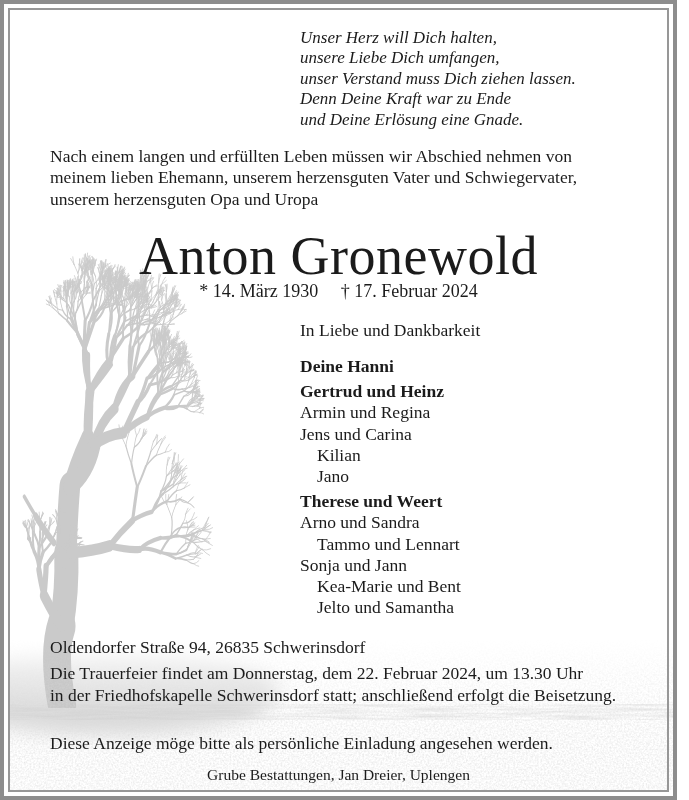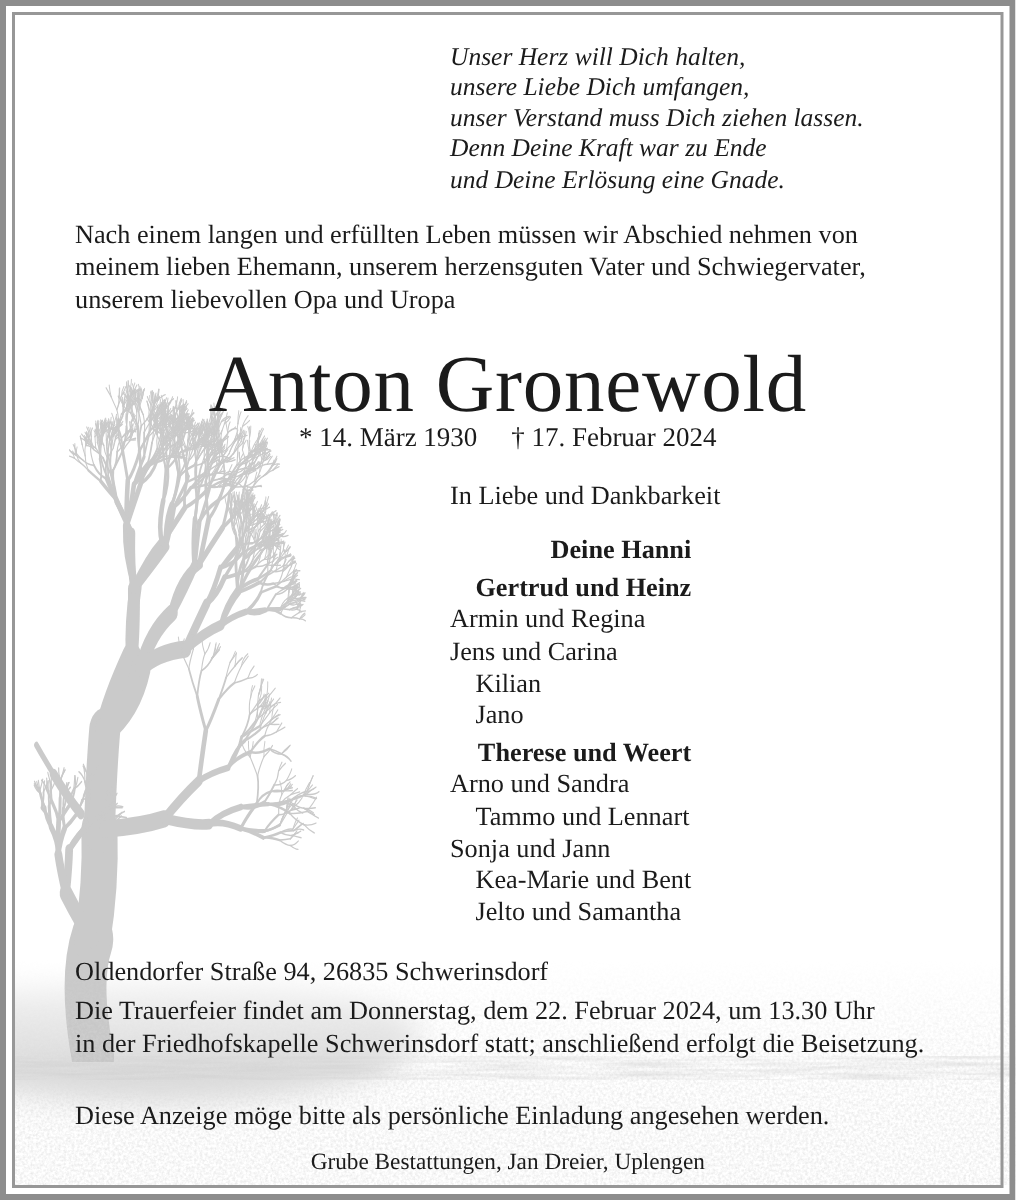--- a/index.html
+++ b/index.html
@@ -14,21 +14,21 @@
   .layer-text{position:absolute;z-index:3;}
 
   .poem{left:300px;top:28px;font-style:italic;font-size:17px;line-height:20.4px;white-space:nowrap;}
   .intro{left:50px;top:146px;font-size:17.5px;line-height:21.3px;white-space:nowrap;}
   .name{left:0;top:228px;width:100%;text-align:center;font-size:54px;line-height:1.05;letter-spacing:0.5px;}
   .dates{left:0;top:281px;width:100%;text-align:center;font-size:18px;}
   .dates span{margin:0 9px;}
   .thanks{left:300px;top:320px;font-size:17.5px;}
   .family{left:300px;top:352px;font-size:17.5px;line-height:21.2px;}
   .fam{white-space:nowrap;}
-  .fam.b{font-weight:700;margin-top:4px;text-align:right;}
+  .fam.b{font-weight:700;margin-top:4px;}
   .fam.i{padding-left:17px;}
   .address{left:50px;top:637px;font-size:17.5px;white-space:nowrap;}
   .funeral{left:50px;top:663px;font-size:17.5px;line-height:21.5px;white-space:nowrap;}
   .invitation{left:50px;top:733px;font-size:17.5px;white-space:nowrap;}
   .undertaker{left:0;top:766px;width:100%;text-align:center;font-size:15.5px;}
 
   .tree{
     position:absolute;left:8px;top:248px;width:228px;height:460px;z-index:1;
   }
   .ground{
@@ -2474,21 +2474,21 @@
     <div>Unser Herz will Dich halten,</div>
     <div>unsere Liebe Dich umfangen,</div>
     <div>unser Verstand muss Dich ziehen lassen.</div>
     <div>Denn Deine Kraft war zu Ende</div>
     <div>und Deine Erlösung eine Gnade.</div>
   </div>
 
   <div class="layer-text intro">
     <div>Nach einem langen und erfüllten Leben müssen wir Abschied nehmen von</div>
     <div>meinem lieben Ehemann, unserem herzensguten Vater und Schwiegervater,</div>
-    <div>unserem liebevollen Opa und Uropa</div>
+    <div>unserem herzensguten Opa und Uropa</div>
   </div>
 
   <div class="layer-text name">Anton Gronewold</div>
   <div class="layer-text dates">
     <span>* 14. März 1930</span>
     <span>† 17. Februar 2024</span>
   </div>
 
   <div class="layer-text thanks">In Liebe und Dankbarkeit</div>
   <div class="layer-text family">

